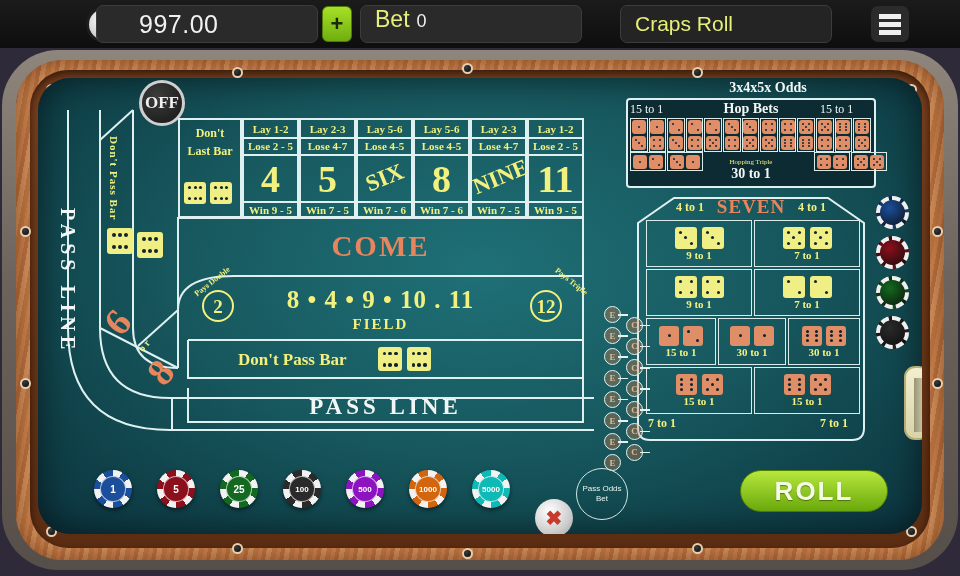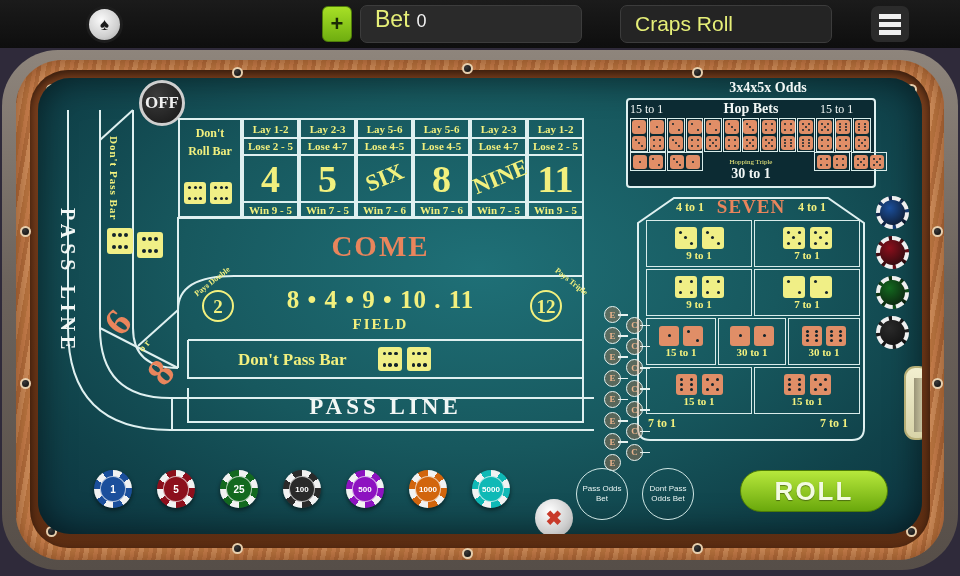--- a/index.html
+++ b/index.html
@@ -130,20 +130,23 @@
 </style>
 </head>
 <body>
 
 <div id="app">
 
   <div id="topbar">
     <div class="chip-spade">
         <i>♠</i>
       </div>
+    <div class="balance-box">
+      <span>997.00</span>
+    </div>
     <div class="plus-btn">+</div>
     <div class="bet-box">
       <span class="lbl">Bet</span>
       <span class="val">0</span>
     </div>
     <div class="lastroll-box">
       <span>Craps Roll</span>
     </div>
     <div class="menu-btn">
       <i></i>
@@ -217,21 +220,21 @@
           <i class="p" style="width:4px;height:4px;left:5px;top:5px"></i><i class="p" style="width:4px;height:4px;left:11px;top:5px"></i><i class="p" style="width:4px;height:4px;left:17px;top:5px"></i>
           <i class="p" style="width:4px;height:4px;left:5px;top:17px"></i><i class="p" style="width:4px;height:4px;left:11px;top:17px"></i><i class="p" style="width:4px;height:4px;left:17px;top:17px"></i>
         </div>
         <div class="die y" style="width:26px;height:26px">
           <i class="p" style="width:4px;height:4px;left:5px;top:5px"></i><i class="p" style="width:4px;height:4px;left:11px;top:5px"></i><i class="p" style="width:4px;height:4px;left:17px;top:5px"></i>
           <i class="p" style="width:4px;height:4px;left:5px;top:17px"></i><i class="p" style="width:4px;height:4px;left:11px;top:17px"></i><i class="p" style="width:4px;height:4px;left:17px;top:17px"></i>
         </div>
       </div>
 
       <div class="box" style="left:140px;top:40px;width:64px;height:100px"></div>
-      <div class="txt serif yel" style="left:146px;top:46px;width:52px;text-align:center;font-size:12px;line-height:1.5">Don't Roll Bar</div>
+      <div class="txt serif yel" style="left:146px;top:46px;width:52px;text-align:center;font-size:12px;line-height:1.5">Don't Last Bar</div>
       <div style="position:absolute;left:146px;top:104px;display:flex;gap:4px">
         <div class="die y" style="width:22px;height:22px">
           <i class="p" style="width:3px;height:3px;left:4px;top:4px"></i>
             <i class="p" style="width:3px;height:3px;left:9.5px;top:4px"></i>
             <i class="p" style="width:3px;height:3px;left:15px;top:4px"></i>
           <i class="p" style="width:3px;height:3px;left:4px;top:15px"></i>
             <i class="p" style="width:3px;height:3px;left:9.5px;top:15px"></i>
             <i class="p" style="width:3px;height:3px;left:15px;top:15px"></i>
         </div>
         <div class="die y" style="width:22px;height:22px">
@@ -807,23 +810,19 @@
         <div class="c">
             <b>✖</b>
           </div>
 
       </div>
 
       <div class="oddscircle" style="left:538px;top:390px">
         <span>Pass Odds</span>
         <span>Bet</span>
       </div>
-      <div class="oddscircle" style="left:604px;top:390px">
-        <span>Dont Pass</span>
-        <span>Odds Bet</span>
-      </div>
     </div>
 
     <div class="roll-btn">
       <span>ROLL</span>
     </div>
   </div>
 </div>
 
 </body></html>

